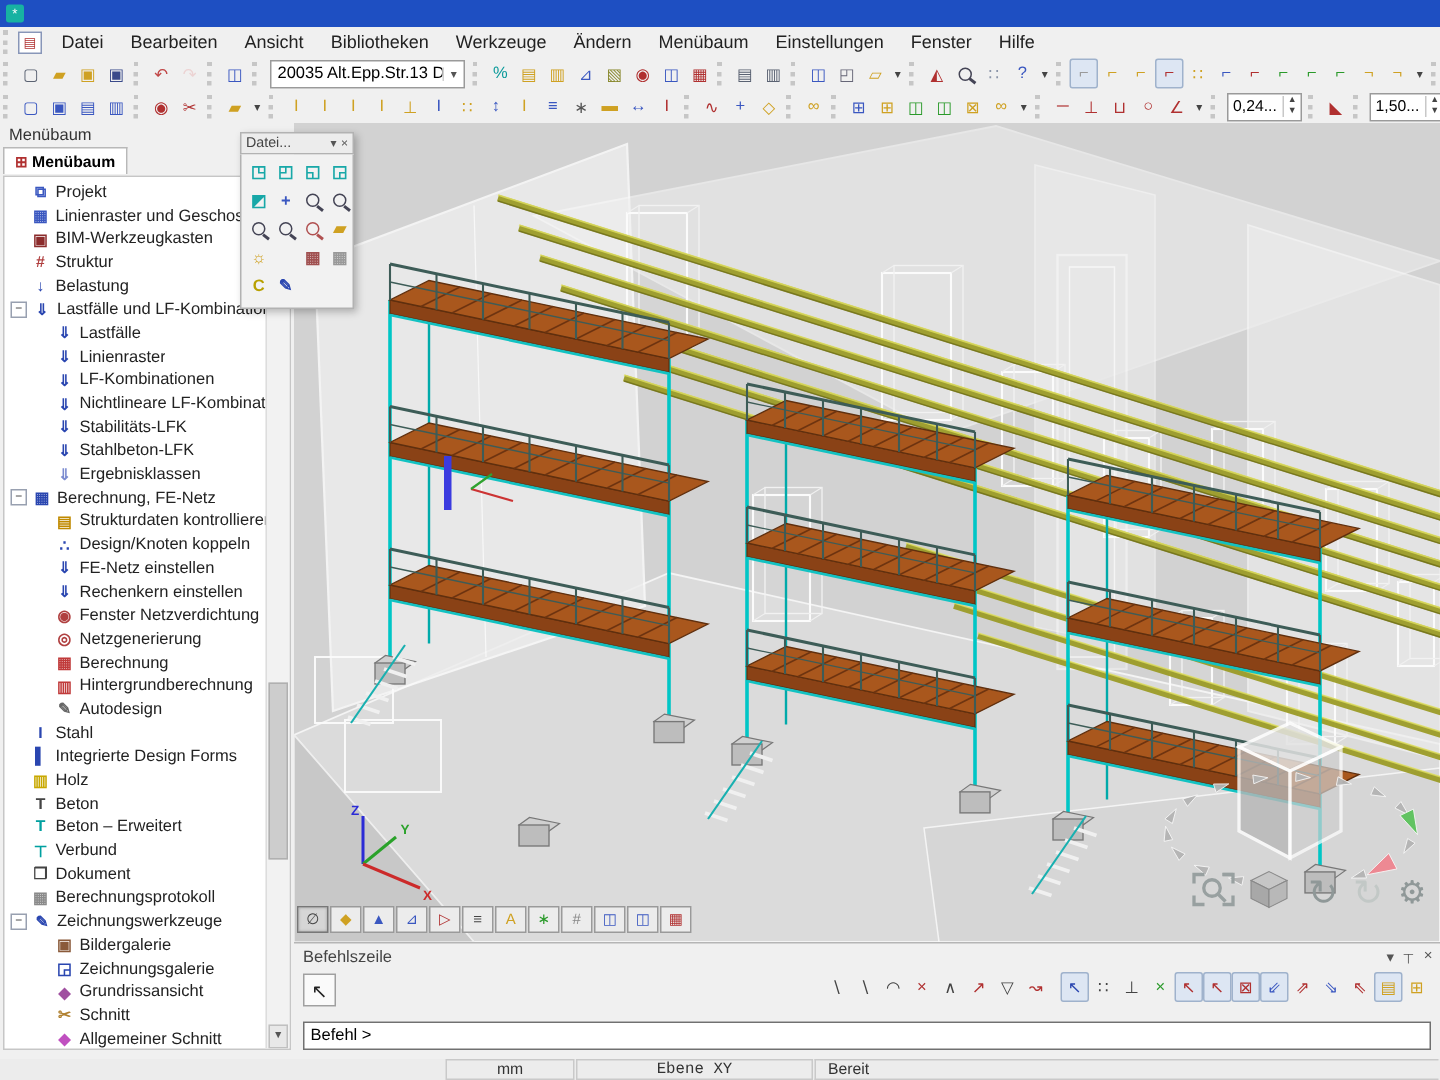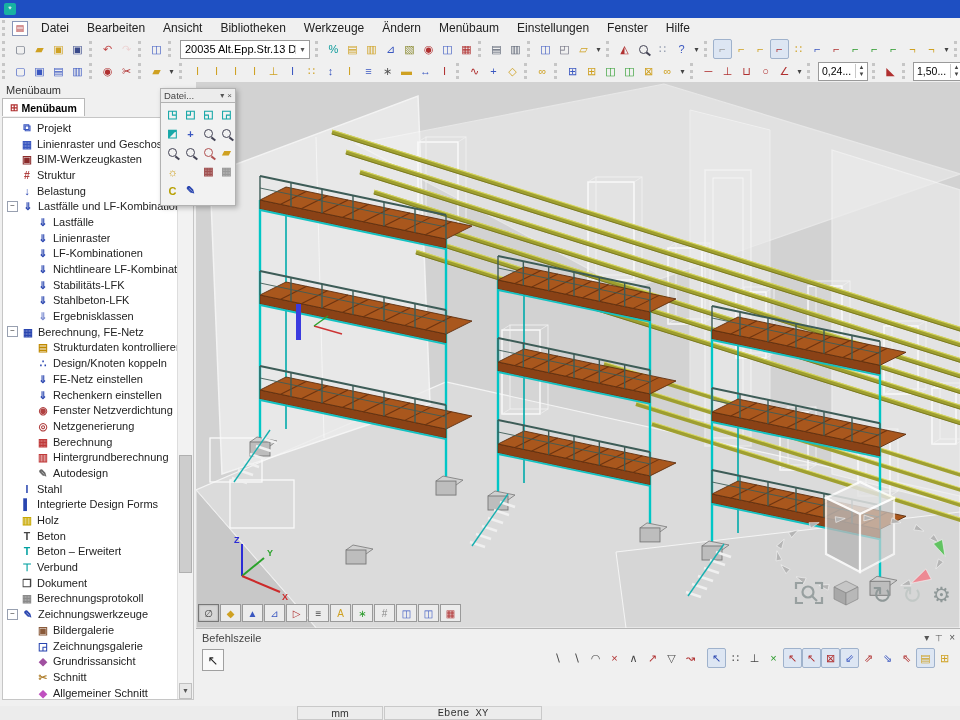--- a/index.html
+++ b/index.html
@@ -976,20 +976,22 @@
           <span class="tb p" style="color: rgb(176, 48, 48);">↖</span>
           <span class="tb p" style="color: rgb(176, 48, 48);">⊠</span>
           <span class="tb p" style="color: rgb(58, 87, 192);">⇙</span>
           <span class="tb" style="color: rgb(176, 48, 48);">⇗</span>
           <span class="tb" style="color: rgb(58, 87, 192);">⇘</span>
           <span class="tb" style="color: rgb(176, 48, 48);">⇖</span>
           <span class="tb p" style="color: rgb(207, 161, 34);">▤</span>
           <span class="tb" style="color: rgb(207, 161, 34);">⊞</span>
         </span>
       </div>
+    <div id="cmd-input">Befehl &gt;</div>
   </div>
 </div>
 
 <div id="status">
   <div id="sc0" class="scell"></div>
   <div id="sc1" class="scell">mm</div>
   <div id="sc2" class="scell">Ebene XY</div>
+  <div id="sc3" class="scell">Bereit</div>
 </div>
 
 </body></html>

